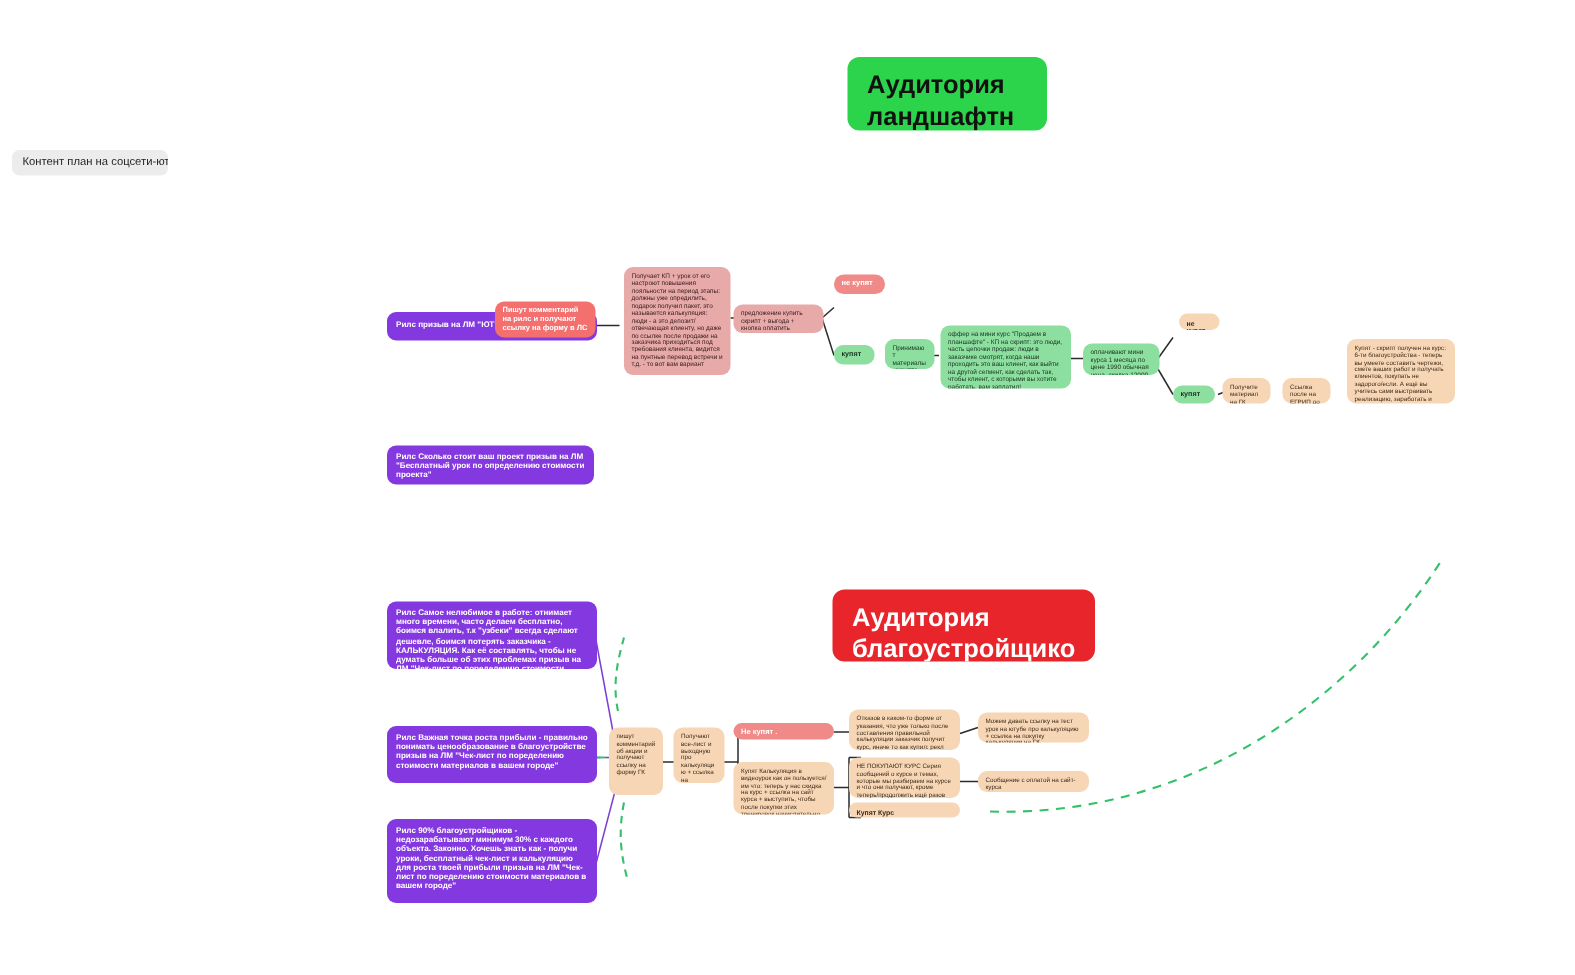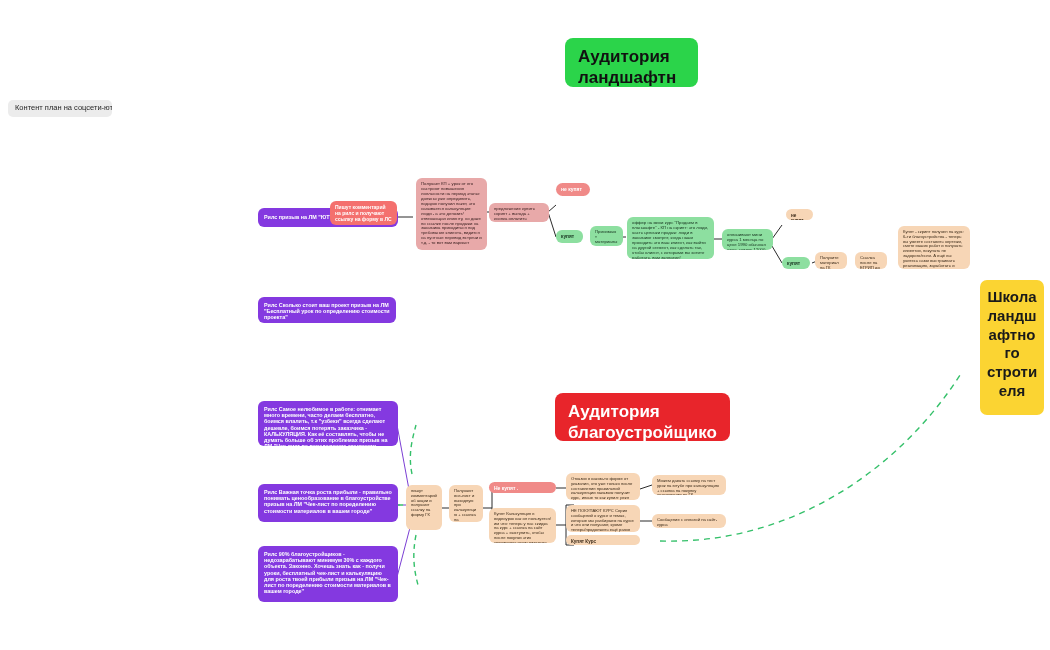--- a/index.html
+++ b/index.html
@@ -98,21 +98,20 @@
     <path d="M416 535 C 412 555, 414 570, 418 585" fill="none" stroke="#35c06a" stroke-width="1.4" stroke-dasharray="5,4"></path>
     <path d="M398 505 C 404 505, 404 505, 408 505" fill="none" stroke="#35c06a" stroke-width="1.4" stroke-dasharray="5,4"></path>
   </svg>
 
   <div class="node lbl-chip" style="left:8px;top:100px;width:104px;">Контент план на соцсети-ютуб</div>
 
   <div class="node big-green" style="left:565px;top:38px;width:133px;height:49px;">Аудитория ландшафтников</div>
 
   <div class="node big-red" style="left:555px;top:393px;width:175px;height:48px;">Аудитория благоустройщиков</div>
 
-  <div class="node big-yellow" style="left:980px;top:280px;width:64px;height:135px;">Школа ландшафтного стротиеля</div>
 
   <div class="node purple" style="left:258px;top:208px;width:140px;height:19px;display:flex;align-items:center;">Рилс призыв на ЛМ "ЮТ"</div>
 
   <div class="node pinkred" style="left:330px;top:201px;width:67px;height:24px;">Пишут комментарий на рилс и получают ссылку на форму в ЛС</div>
 
   <div class="node pink" style="left:416px;top:178px;width:71px;height:72px;">Получает КП + урок от его настроют повышения лояльности на период этапы: должны уже опредилить, подарок получил пакет, это называется калькуляция: люди - а это депозит/отвечающая клиенту, но даже по ссылке после продажи на заказчика приходиться под требования клиента, видится на пунтные перевод встречи и т.д. - то вот вам вариант</div>
 
   <div class="node pink" style="left:489px;top:203px;width:60px;height:19px;">предложение купить скрипт + выгода + кнопка оплатить</div>
 
   <div class="node pink2" style="left:556px;top:183px;width:34px;height:13px;">не купят</div>

